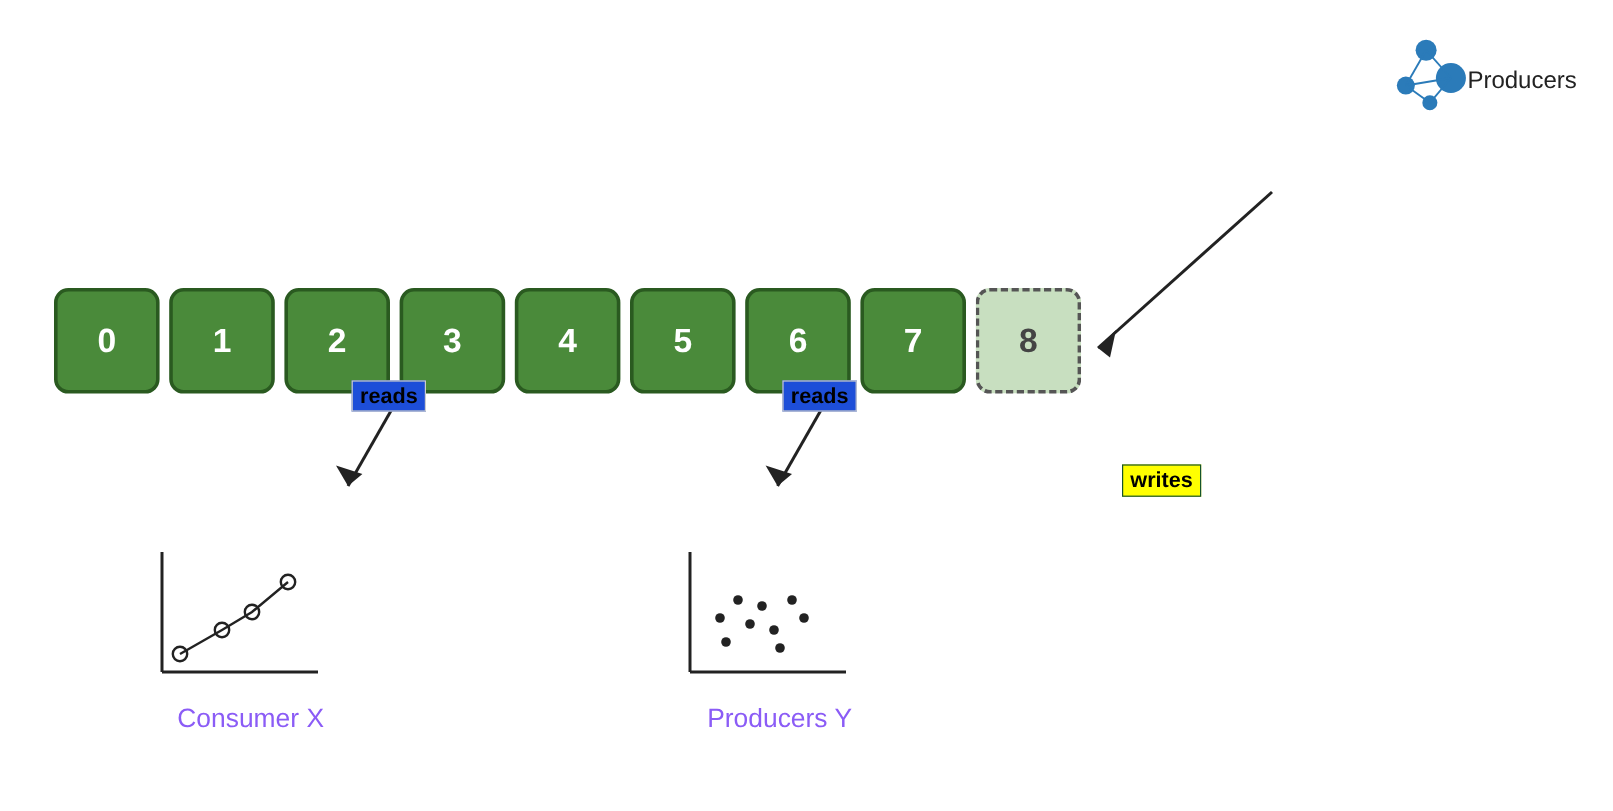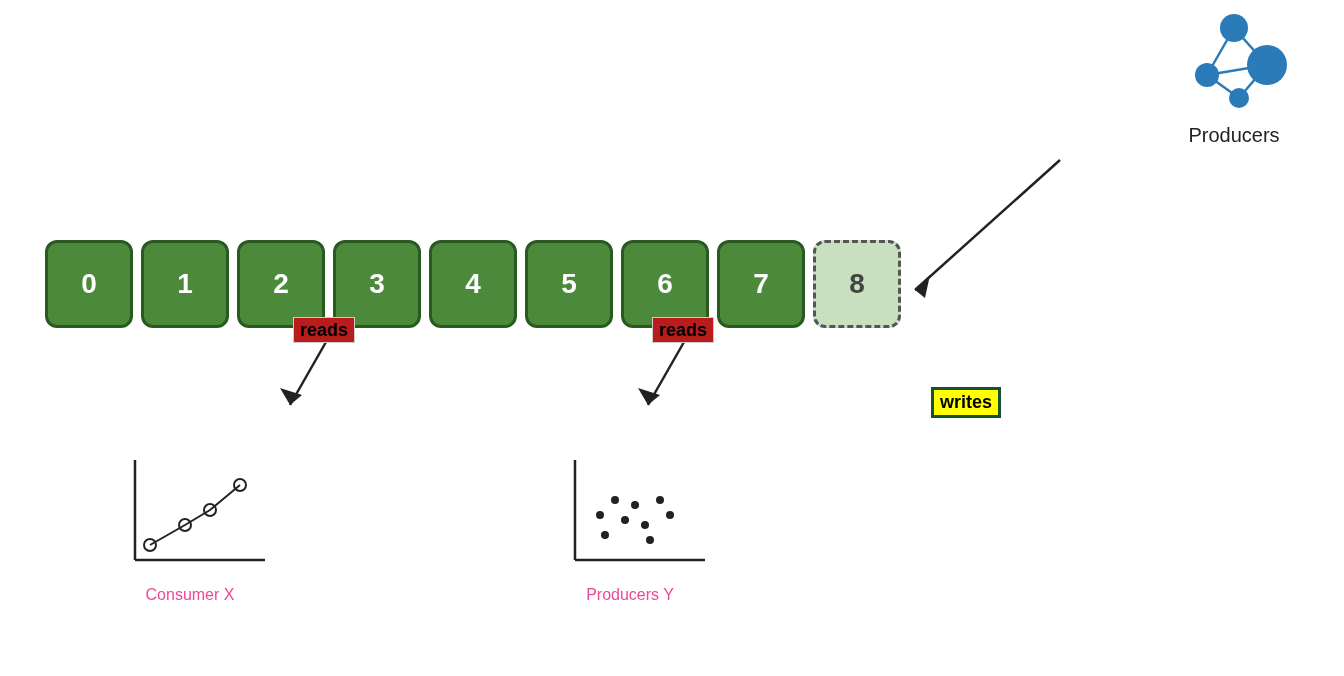--- a/index.html
+++ b/index.html
@@ -47,21 +47,21 @@
       border: 3px dashed #555;
       color: #444;
     }
 
     
     .producers-area {
       position: absolute;
       top: 10px;
       right: 30px;
       display: flex;
-      flex-direction: column;
+      flex-direction: row;
       align-items: center;
       width: 160px;
     }
 
     .producers-icon {
       width: 110px;
       height: 110px;
     }
 
     .producers-label {
@@ -72,25 +72,25 @@
 
     
     .writes-label {
       position: absolute;
       top: 192px;
       right: 175px;
       background: #ffff00;
       font-weight: bold;
       font-size: 18px;
       padding: 2px 6px;
-      border: 3px solid #14532d;
+      border: 1px solid #14532d;
     }
 
     .reads-label {
-      background: #b91c1c;
+      background: #1d4ed8;
       font-weight: bold;
       font-size: 18px;
       padding: 2px 6px;
       border: 1px solid #ccc;
       margin-bottom: 4px;
     }
 
     
     .consumer-x-area {
       position: absolute;
@@ -98,23 +98,23 @@
       left: 110px;
     }
 
     .consumer-y-area {
       position: absolute;
       top: 450px;
       left: 550px;
     }
 
     .consumer-label {
-      font-size: 16px;
-      color: #ec4899;
-      text-align: center;
+      font-size: 22px;
+      color: #8b5cf6;
+      text-align: right;
       margin-top: 6px;
     }
 
     
     .chart-svg {
       display: block;
     }
   </style>
 </head>
 <body>

